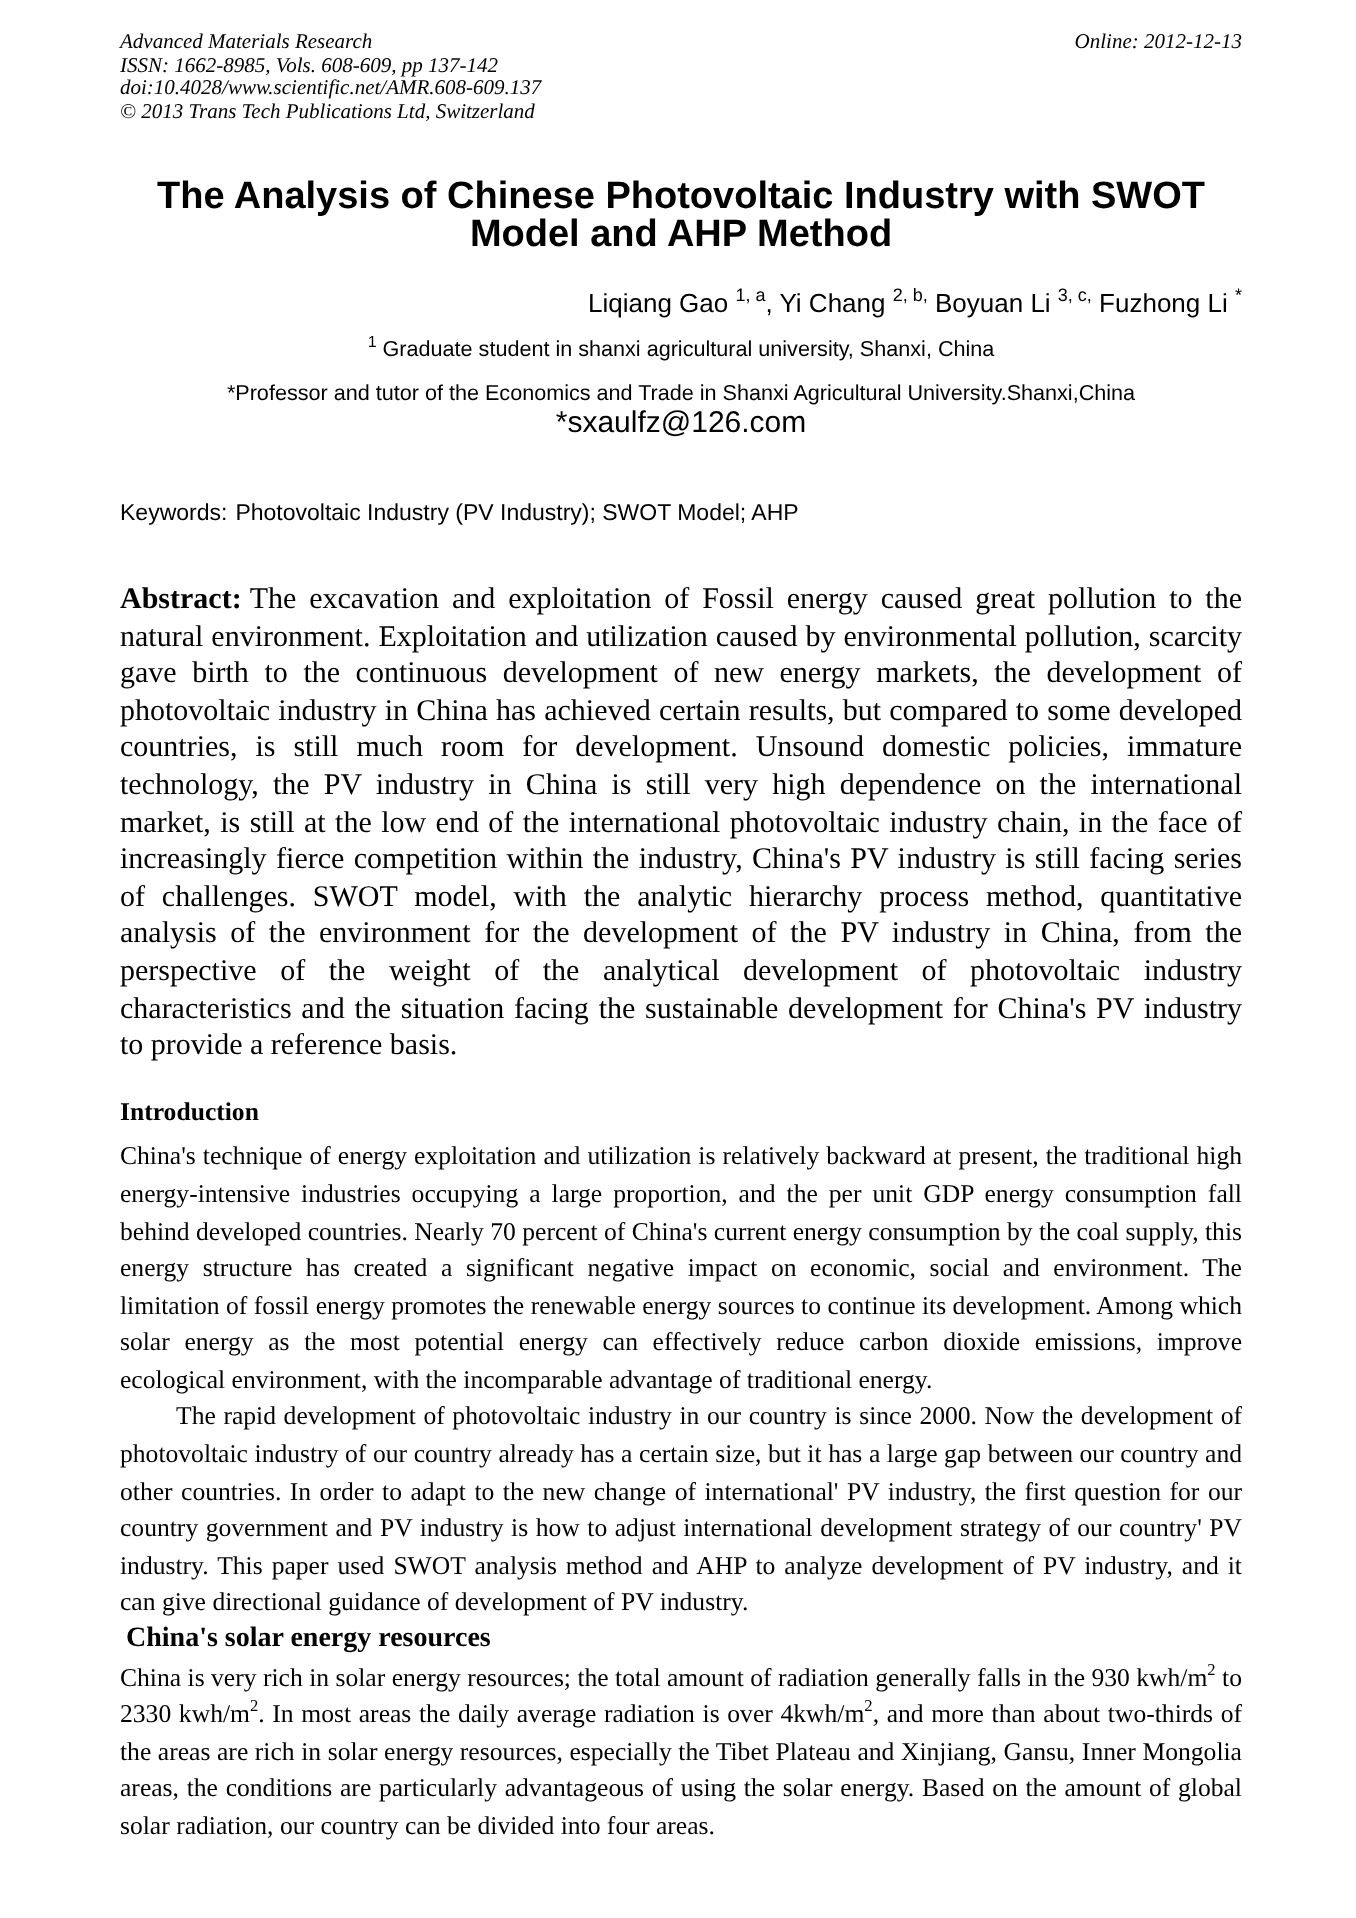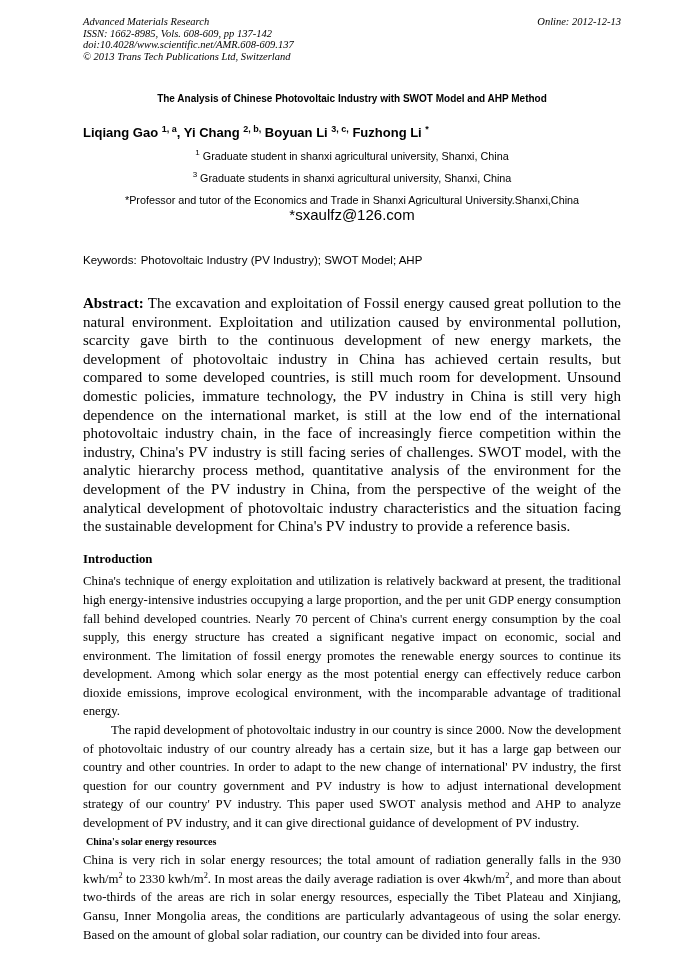--- a/index.html
+++ b/index.html
@@ -7,21 +7,21 @@
     padding: 0;
     background: #ffffff;
   }
   .page {
     position: relative;
     width: 678px;
     height: 959px;
     background: #ffffff;
     color: #000000;
     box-sizing: border-box;
-    padding: 16px 57px 0 83px;
+    padding: 16px 57px 0 60px;
     overflow: hidden;
     font-family: "Liberation Serif", serif;
   }
 
   
   .pub-header {
     display: flex;
     justify-content: space-between;
     align-items: flex-start;
     font-family: "Liberation Serif", serif;
@@ -29,33 +29,32 @@
     font-size: 10.5px;
     line-height: 11.5px;
   }
   .pub-left div { white-space: nowrap; }
   .pub-right { white-space: nowrap; }
 
   
   .title {
     font-family: "Liberation Sans", sans-serif;
     font-weight: bold;
-    font-size: 10px;
+    font-size: 19px;
     line-height: 19px;
     text-align: center;
     margin: 27px auto 16px auto;
     max-width: 530px;
   }
   .authors {
     font-family: "Liberation Sans", sans-serif;
     font-size: 13px;
     line-height: 17px;
-    text-align: left;
+    text-align: right;
     margin-top: 10px;
-    font-weight: bold;
   }
   .authors sup { font-size: 9px; line-height: 0; }
 
   .aff {
     font-family: "Liberation Sans", sans-serif;
     font-size: 10.8px;
     line-height: 13px;
     text-align: center;
     margin-top: 9px;
   }
@@ -91,21 +90,21 @@
     margin-right: 4px;
   }
   .sec-heading {
     font-size: 12.8px;
     line-height: 18.6px;
     font-weight: bold;
     margin: 14px 0 0 0;
   }
   .sec-heading.tight { margin-top: 0; }
   .sub-heading {
-    font-size: 10px;
+    font-size: 14px;
     line-height: 18.6px;
     font-weight: bold;
     margin: 0;
     padding-left: 3px;
   }
   .body-p {
     margin: 4px 0 0 0;
     text-align: justify;
     font-size: 12.8px;
     line-height: 18.6px;
@@ -131,21 +130,20 @@
     </div>
     <div class="pub-right">Online: 2012-12-13</div>
   </div>
 
   <h1 class="title">The Analysis of Chinese Photovoltaic Industry with SWOT Model and AHP Method</h1>
 
   <div class="authors"><span>Liqiang Gao </span><sup>1, a</sup><span>, Yi Chang </span><sup>2, b,</sup><span> Boyuan Li </span><sup>3, c,</sup><span> Fuzhong Li </span><sup>*</sup></div>
 
   <div>
     <div class="aff"><sup>1</sup><span> Graduate student in shanxi agricultural university, Shanxi, China</span></div>
-    <div class="aff"><sup>3</sup><span> Graduate students in shanxi agricultural university, Shanxi, China</span></div>
     <div class="aff"><span>*Professor and tutor of the Economics and Trade in Shanxi Agricultural University.Shanxi,China</span></div>
     <div class="emails-l2">*sxaulfz@126.com</div>
   </div>
 
   <div class="keywords">
     <span class="kw-label">Keywords:</span><span>Photovoltaic Industry (PV Industry); SWOT Model; AHP</span>
   </div>
 
   <p class="abstract">
     <span class="ab-label">Abstract:</span><span>The excavation and exploitation of Fossil energy caused great pollution to the natural environment. Exploitation and utilization caused by environmental pollution, scarcity gave birth to the continuous development of new energy markets, the development of photovoltaic industry in China has achieved certain results, but compared to some developed countries, is still much room for development. Unsound domestic policies, immature technology, the PV industry in China is still very high dependence on the international market, is still at the low end of the international photovoltaic industry chain, in the face of increasingly fierce competition within the industry, China's PV industry is still facing series of challenges. SWOT model, with the analytic hierarchy process method, quantitative analysis of the environment for the development of the PV industry in China, from the perspective of the weight of the analytical development of photovoltaic industry characteristics and the situation facing the sustainable development for China's PV industry to provide a reference basis.</span>

